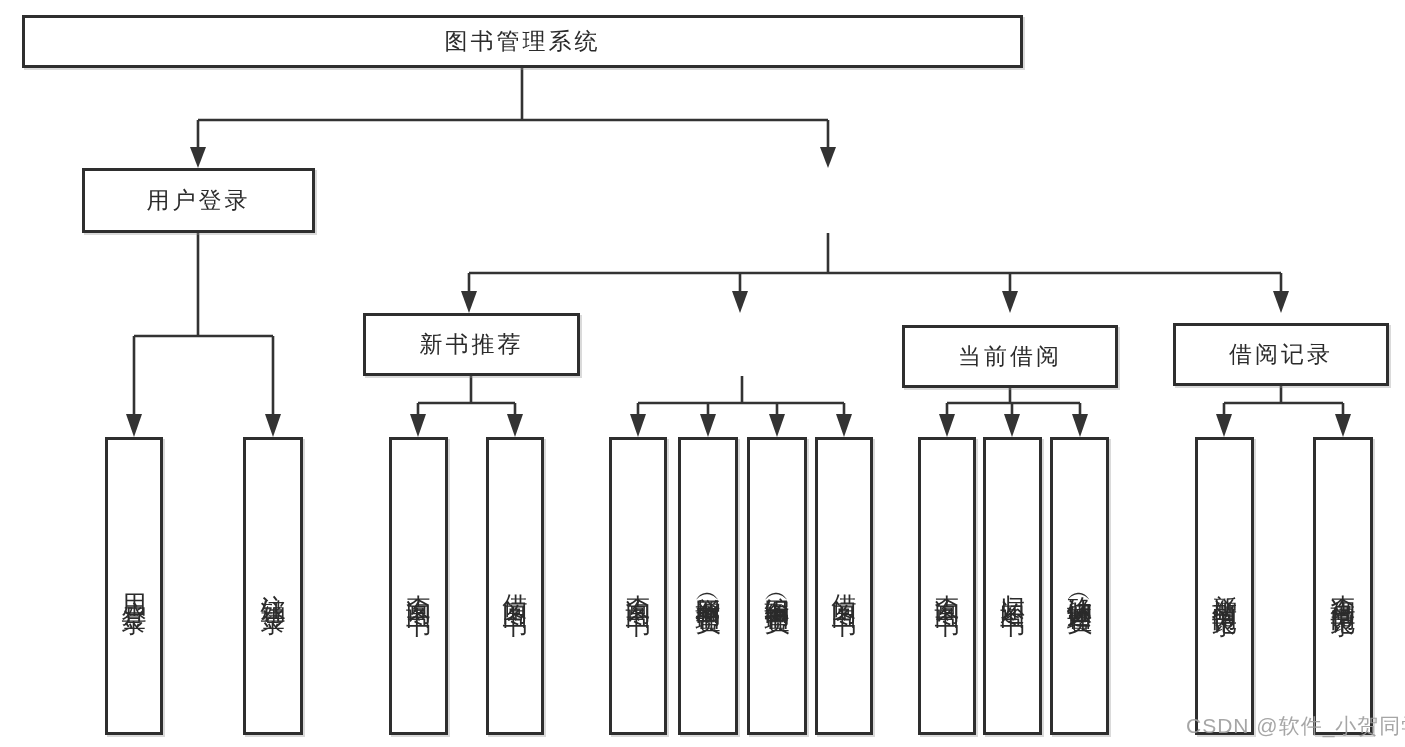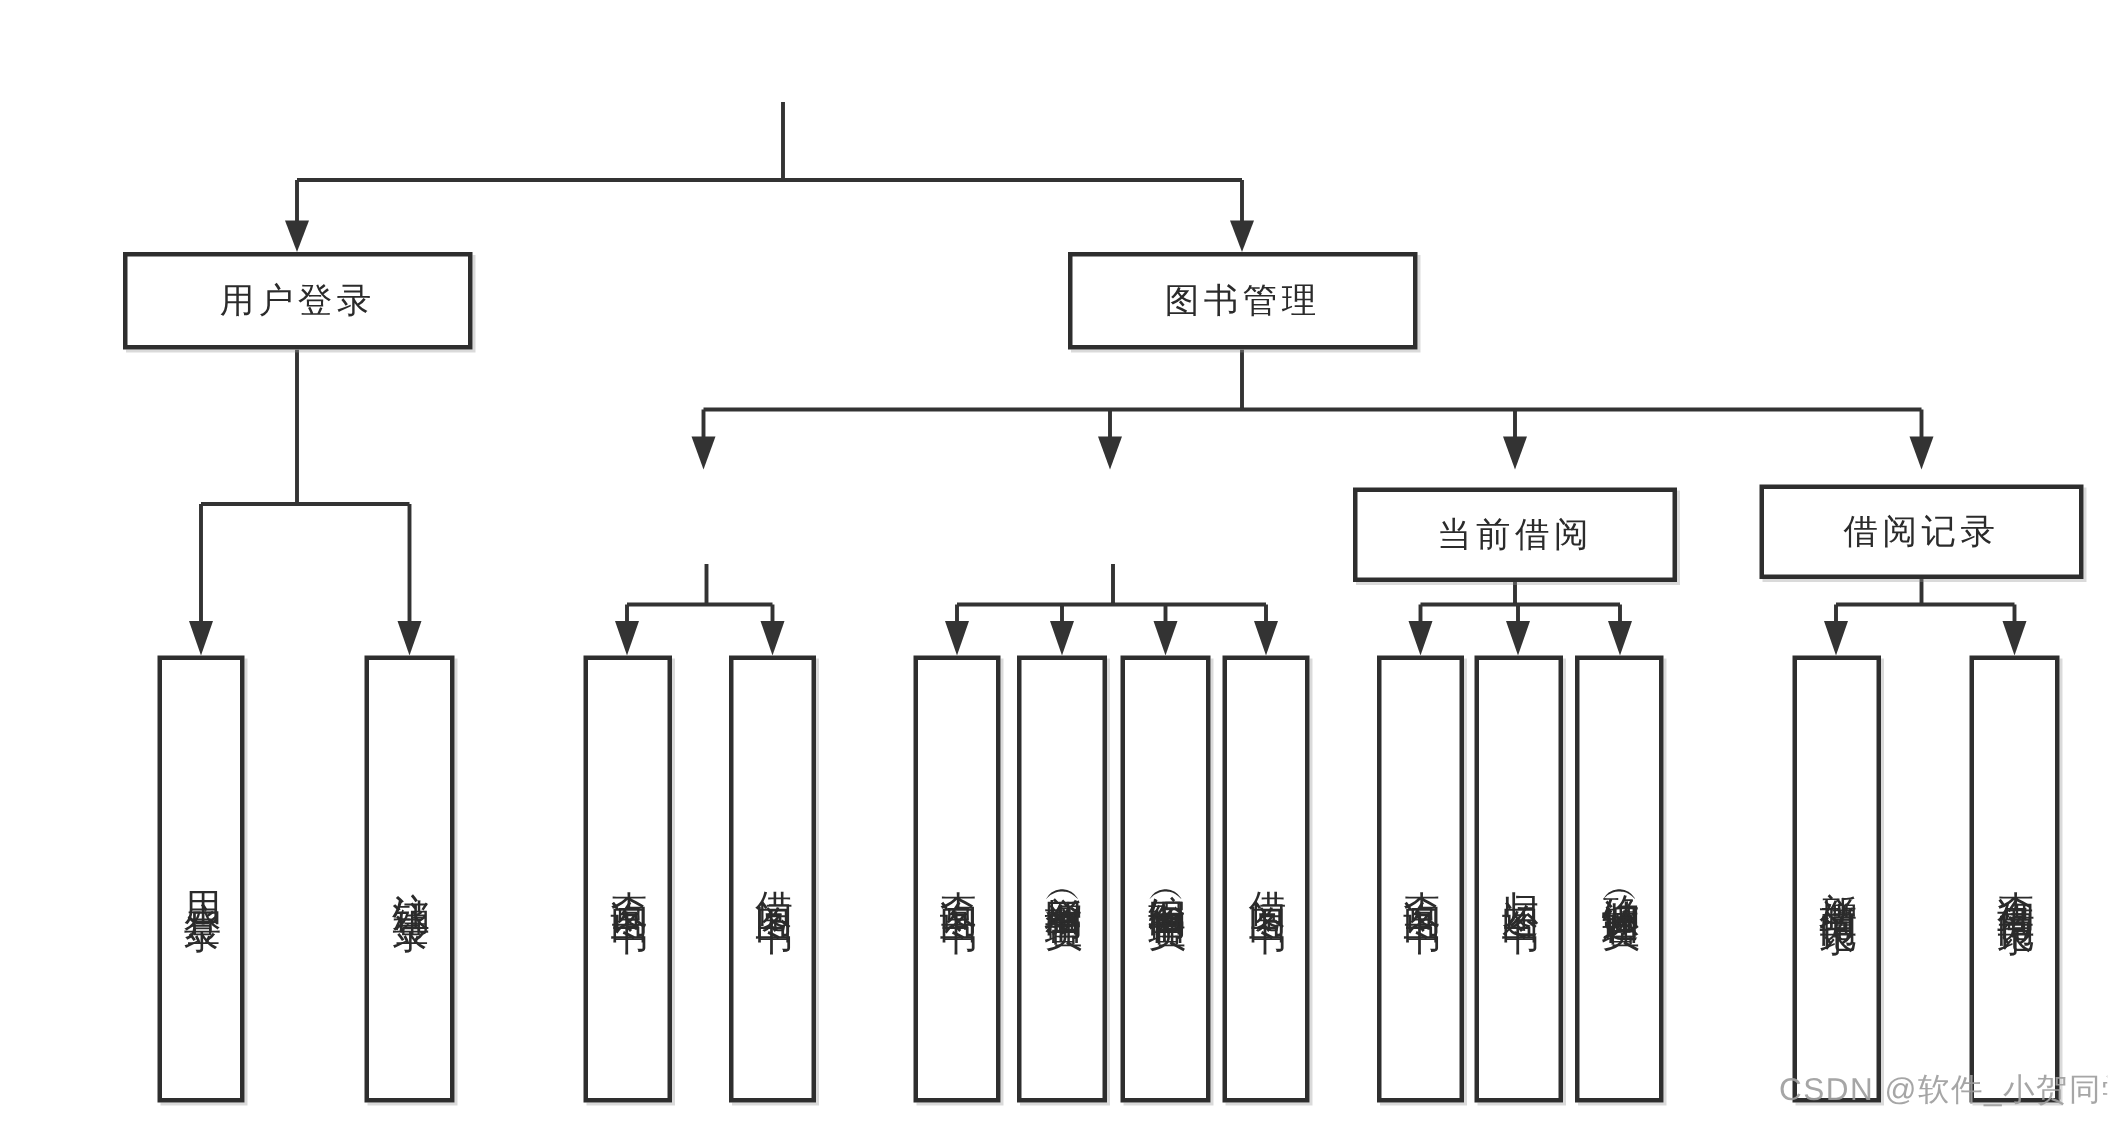--- a/index.html
+++ b/index.html
@@ -73,28 +73,31 @@
       <polygon points="769,414 785,414 777,437"></polygon>
       <polygon points="836,414 852,414 844,437"></polygon>
       <polygon points="939,414 955,414 947,437"></polygon>
       <polygon points="1004,414 1020,414 1012,437"></polygon>
       <polygon points="1072,414 1088,414 1080,437"></polygon>
       <polygon points="1216,414 1232,414 1224,437"></polygon>
       <polygon points="1335,414 1351,414 1343,437"></polygon>
     </g>
   </svg>
 
+  <div class="box h" style="left:22px;top:15px;width:1001px;height:53px">
+    <span>图书管理系统</span>
+  </div>
 
   <div class="box h" style="left:82px;top:168px;width:233px;height:65px">
     <span>用户登录</span>
   </div>
-  <div class="box h" style="left:712px;top:168px;width:233px;height:65px">
-    <span>图书管理</span>
+
+  <div class="box h" style="left:363px;top:313px;width:217px;height:63px">
+    <span>新书推荐</span>
   </div>
-
   <div class="box h" style="left:902px;top:325px;width:216px;height:63px">
     <span>当前借阅</span>
   </div>
   <div class="box h" style="left:1173px;top:323px;width:216px;height:63px">
     <span>借阅记录</span>
   </div>
 
   <div class="box v ls6" style="left:105px;top:437px;width:58px;height:298px">
     <span>用户登录</span>
   </div>

